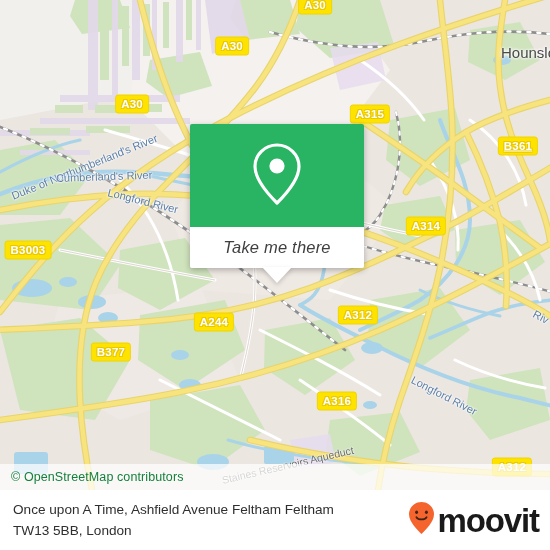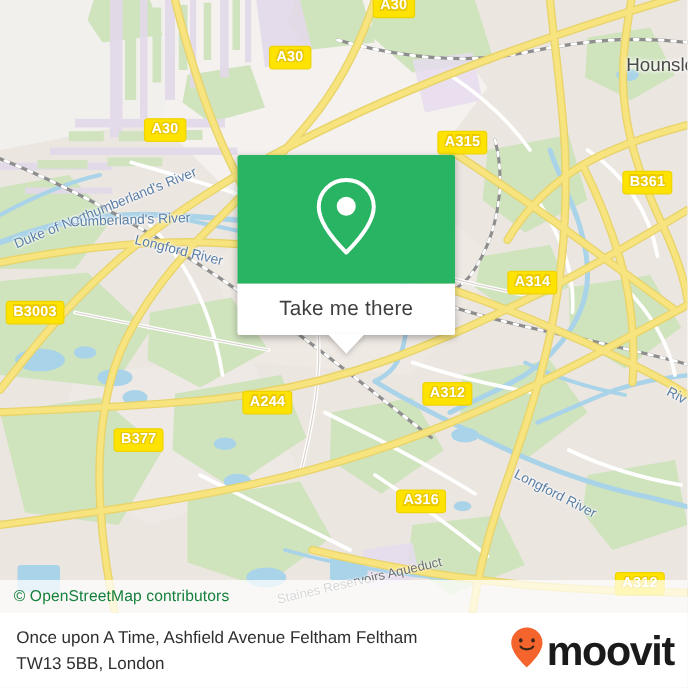--- a/index.html
+++ b/index.html
@@ -112,20 +112,21 @@
     justify-content: center;
   }
   #popup-foot {
     background: #ffffff;
     height: 41px;
     display: flex;
     align-items: center;
     justify-content: center;
     border-radius: 0 0 2px 2px;
     position: relative;
+    font-style: italic;
   }
   #popup-foot .cta {
     font-size: 16.5px;
     color: #3f3f3f;
     letter-spacing: 0.2px;
   }
   #popup-tail {
     position: absolute;
     left: 50%;
     bottom: -15px;
@@ -340,21 +341,21 @@
           </g>
         </g>
 
       </g>
     </svg>
 
     <div class="shield" style="left:315px;  top:5px;">A30</div>
     <div class="shield" style="left:232px;  top:46px;">A30</div>
     <div class="shield" style="left:132px;  top:104px;">A30</div>
     <div class="shield" style="left:370px;  top:114px;">A315</div>
-    <div class="shield" style="left:518px;  top:146px;">B361</div>
+    <div class="shield" style="left:518px;  top:146px;text-decoration:underline;">B361</div>
     <div class="shield" style="left:28px;   top:250px;">B3003</div>
     <div class="shield" style="left:426px;  top:226px;">A314</div>
     <div class="shield" style="left:358px;  top:315px;">A312</div>
     <div class="shield" style="left:214px;  top:322px;">A244</div>
     <div class="shield" style="left:111px;  top:352px;">B377</div>
     <div class="shield" style="left:337px;  top:401px;">A316</div>
     <div class="shield" style="left:512px;  top:467px;">A312</div>
 
     <div class="water-label" style="left:12px;  top:190px; transform:rotate(-22deg);">Duke of Northumberland's River</div>
     <div class="water-label" style="left:56px;  top:172px; transform:rotate(-2deg);">Cumberland's River</div>

